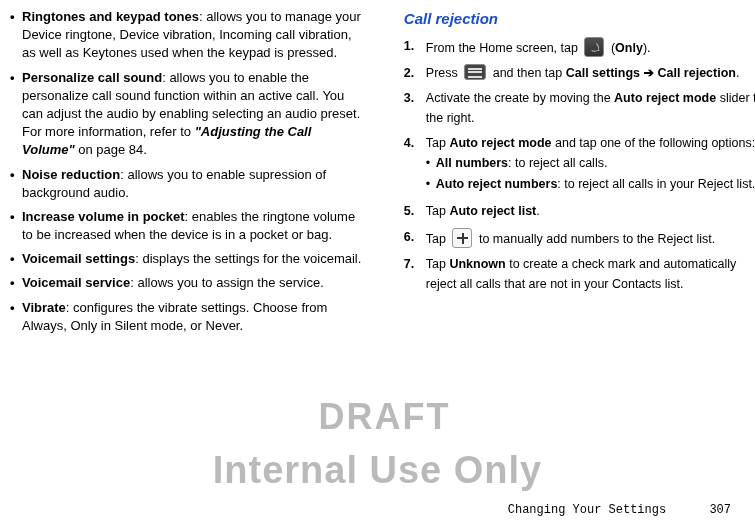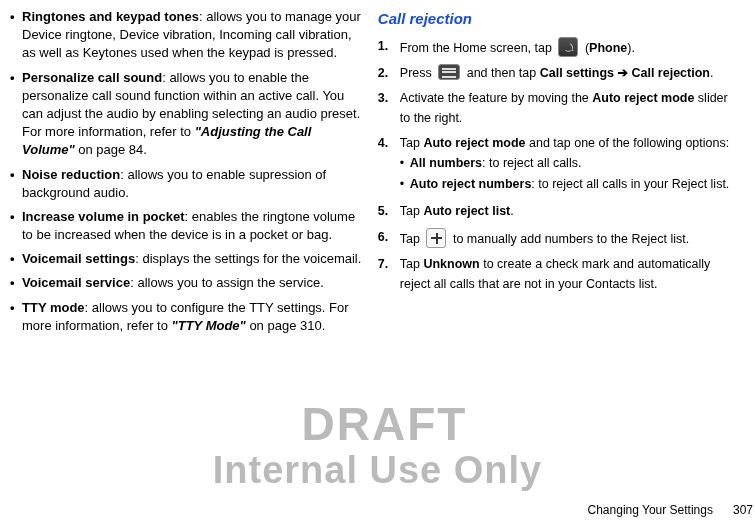--- a/index.html
+++ b/index.html
@@ -6,21 +6,21 @@
   body {
     width: 755px;
     height: 529px;
     font-family: Arial, Helvetica, sans-serif;
     font-size: 12.5px;
     line-height: 1.5;
     color: #000;
     position: relative;
     padding: 8px 10px 10px 10px;
   }
-  .columns { display: flex; gap: 15px; }
+  .columns { display: flex; gap: 41px; }
   .col { flex: 1; }
   .col-left { flex: 0 0 48%; }
   .col-right { flex: 0 0 49%; }
   .bullet-list { list-style: none; }
   .bullet-list > li {
     position: relative;
     padding-left: 12px;
     margin-bottom: 6px;
     font-family: "Arial Narrow", Arial, sans-serif;
     font-stretch: condensed;
@@ -129,79 +129,80 @@
   .icon-plus::after {
     content: "";
     position: absolute;
     top: 8.5px; left: 4px;
     height: 2px; width: 11px;
     background: #333;
   }
   .footer {
     position: absolute;
     bottom: 10px;
-    right: 2px;
+    right: 24px;
     font-size: 12px;
+    font-family: Liberation Mono, monospace;
   }
   .watermark {
     position: absolute;
     left: 0; right: 0;
     text-align: center;
     color: rgba(130,130,130,0.55);
     font-weight: bold;
     pointer-events: none;
     z-index: 10;
   }
-  .wm1 { top: 390px; font-size: 46px; letter-spacing: 2px; padding-left: 14px; }
+  .wm1 { top: 390px; font-size: 36px; letter-spacing: 2px; padding-left: 14px; }
   .wm2 { top: 442px; font-size: 38px; letter-spacing: 1px; }
   .arrow { font-weight: bold; }
 </style>
 </head>
 <body>
 
 <div class="columns">
 
   <div class="col col-left">
     <ul class="bullet-list">
       <li><span class="b">Ringtones and keypad tones</span><span>: allows you to manage your Device ringtone, Device vibration, Incoming call vibration, as well as Keytones used when the keypad is pressed.</span></li>
       <li><span class="b">Personalize call sound</span><span>: allows you to enable the personalize call sound function within an active call. You can adjust the audio by enabling selecting an audio preset. For more information, refer to </span><span class="bi">"Adjusting the Call Volume"</span><span>  on page 84.</span></li>
       <li><span class="b">Noise reduction</span><span>: allows you to enable supression of background audio.</span></li>
       <li><span class="b">Increase volume in pocket</span><span>: enables the ringtone volume to be increased when the device is in a pocket or bag.</span></li>
       <li><span class="b">Voicemail settings</span><span>: displays the settings for the voicemail.</span></li>
       <li><span class="b">Voicemail service</span><span>: allows you to assign the service.</span></li>
-      <li><span class="b">TTY mode</span><span>: allows you to configure the TTY settings. For more information, refer to </span><span class="bi">"TTY Mode"</span><span>  on page 310.</span></li>
+      <li><span class="b">Vibrate</span><span>: configures the vibrate settings. Choose from Always, Only in Silent mode, or Never.</span></li>
     </ul>
   </div>
 
   <div class="col col-right">
     <div class="heading">Call rejection</div>
     <ol class="num-list">
 
       <li>
         <div class="num">1.</div>
         <div class="body">
           <span>From the Home screen, tap </span>
           <span class="icon icon-phone"></span>
-          <span> (</span><span class="b">Phone</span><span>).</span>
+          <span> (</span><span class="b">Only</span><span>).</span>
         </div>
       </li>
 
       <li>
         <div class="num">2.</div>
         <div class="body">
           <span>Press </span>
           <span class="icon icon-menu"></span>
           <span> and then tap </span><span class="b">Call settings</span><span class="arrow"> ➔ </span><span class="b">Call rejection</span><span>.</span>
         </div>
       </li>
 
       <li>
         <div class="num">3.</div>
         <div class="body">
-          <span>Activate the feature by moving the </span><span class="b">Auto reject mode</span><span> slider to the right.</span>
+          <span>Activate the create by moving the </span><span class="b">Auto reject mode</span><span> slider to the right.</span>
         </div>
       </li>
 
       <li>
         <div class="num">4.</div>
         <div class="body">
           <span>Tap </span><span class="b">Auto reject mode</span><span> and tap one of the following options:</span>
           <ul class="sub-list">
             <li><span class="b">All numbers</span><span>: to reject all calls.</span></li>
             <li><span class="b">Auto reject numbers</span><span>: to reject all calls in your Reject list.</span></li>

